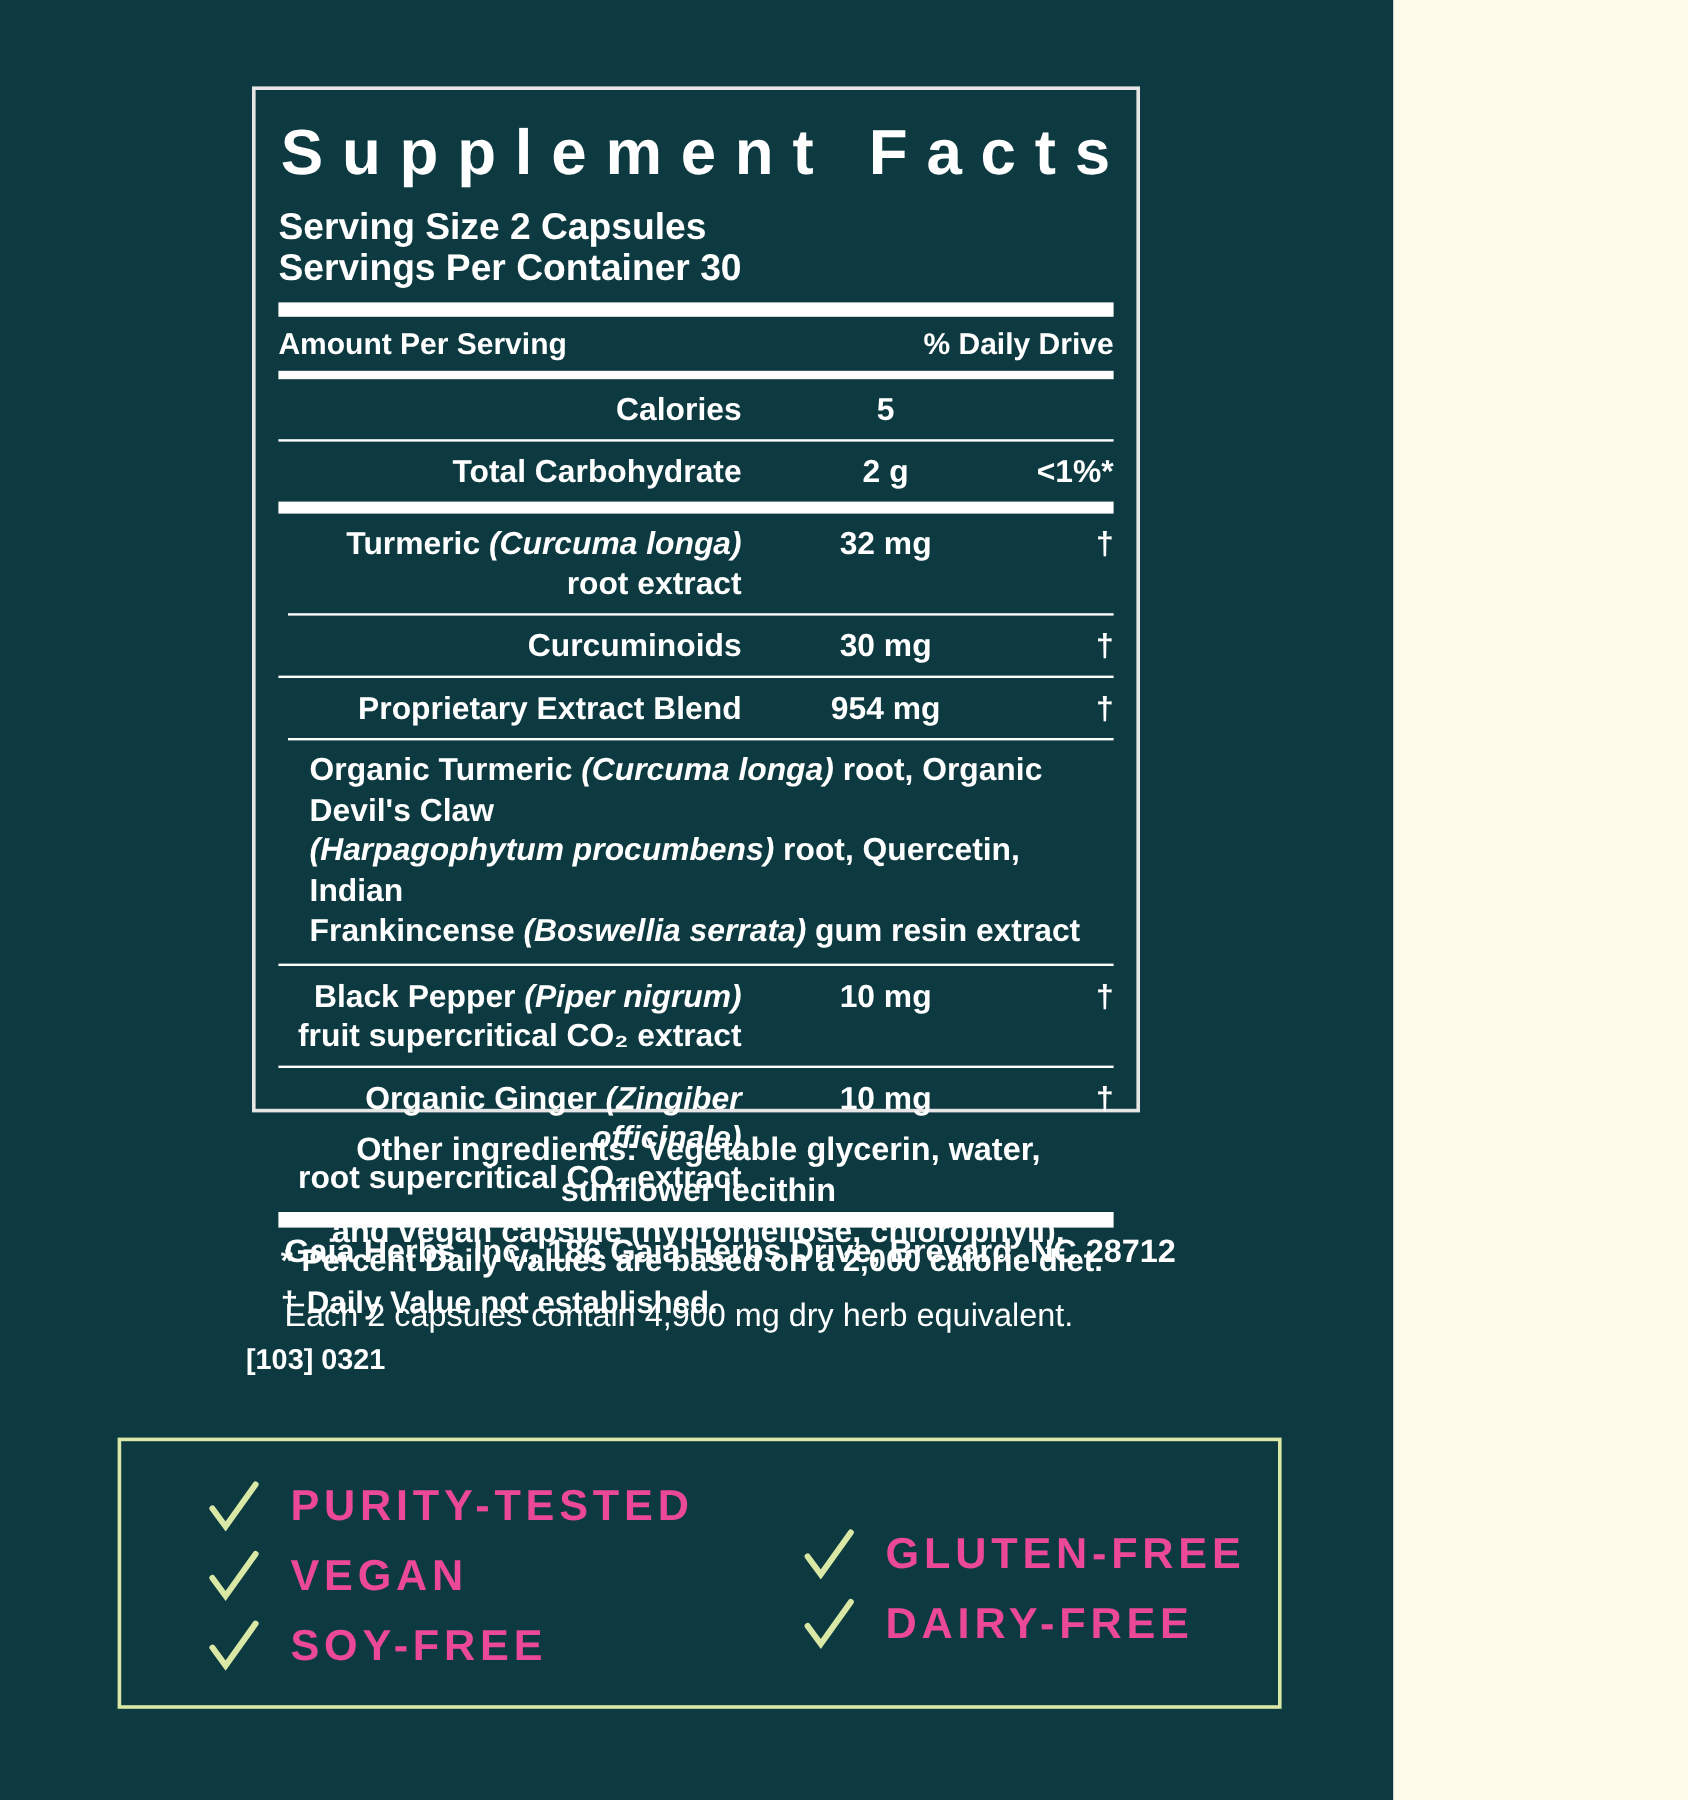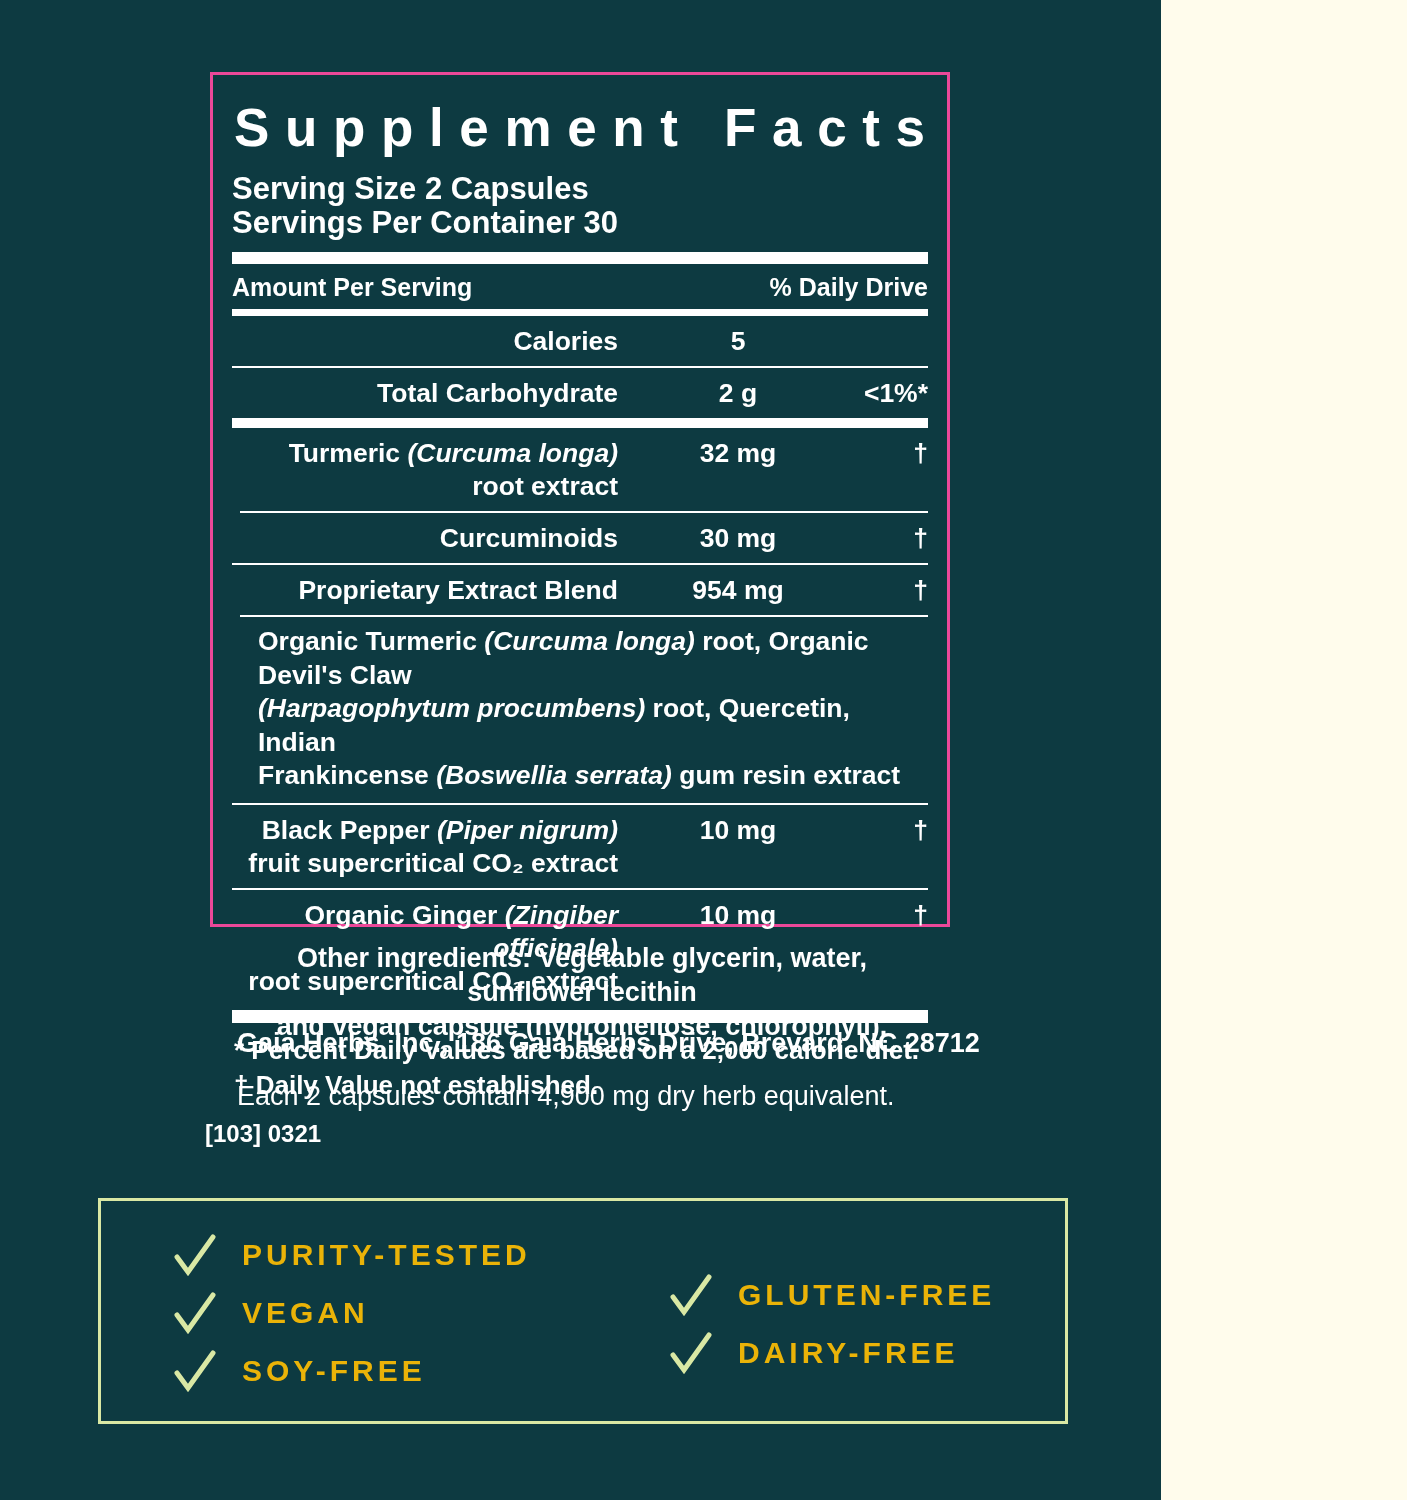--- a/index.html
+++ b/index.html
@@ -14,21 +14,21 @@
 
   
   .cream-panel {
     position:absolute; left:1161px; top:0; width:246px; height:1500px;
     background:#fffcec;
   }
 
   
   .facts-box {
     position:absolute; left:210px; top:72px; width:740px; height:855px;
-    border:3px solid #ec4899; padding:14px 19px 0 19px;
+    border:3px solid #e5e5e5; padding:14px 19px 0 19px;
   }
   .facts-title {
     font-size:53px; font-weight:700; letter-spacing:0.295em;
     white-space:nowrap; margin:8px 0 14px 2px;
   }
   .serving-line { font-size:31px; font-weight:600; line-height:34px; }
 
   .bar { background:#ffffff; width:100%; }
   .bar-thick  { height:12px; margin-top:12px; }
   .bar-medium { height:7px; }
@@ -68,21 +68,21 @@
 
   
   .badges-box {
     position:absolute; left:98px; top:1198px; width:970px; height:226px;
     border:3px solid #d9e8a4;
   }
   .badge {
     position:absolute; display:flex; align-items:center; gap:25px;
   }
   .badge-label {
-    color:#eab308; font-size:30px; font-weight:700; letter-spacing:4px; white-space:nowrap;
+    color:#ec4899; font-size:36px; font-weight:700; letter-spacing:4px; white-space:nowrap;
   }
   .badge svg { display:block; }
   .b-c1 { left:72px; }
   .b-c2 { left:568px;margin-top:40px; }
   .b-r1 { top:32px; } .b-r2 { top:90px; } .b-r3 { top:148px; }
 </style>
 </head>
 <body>
 
 <div class="cream-panel">

